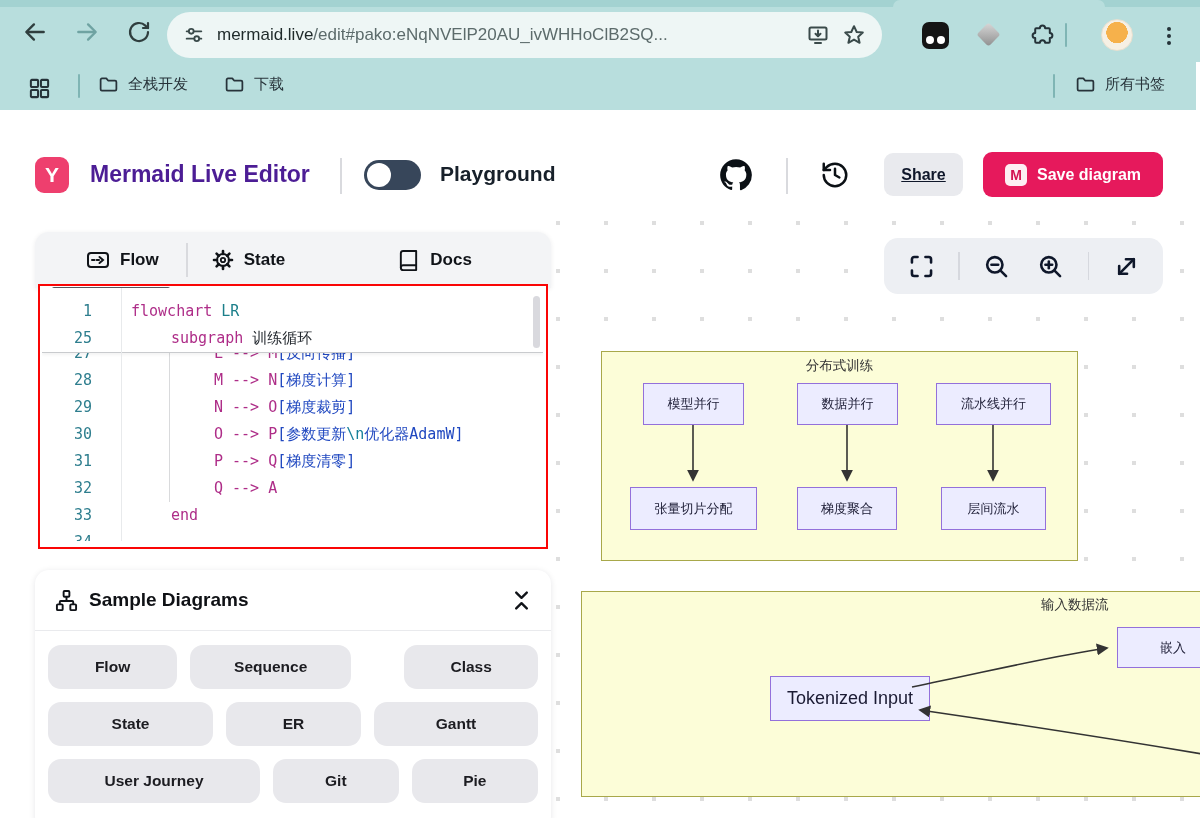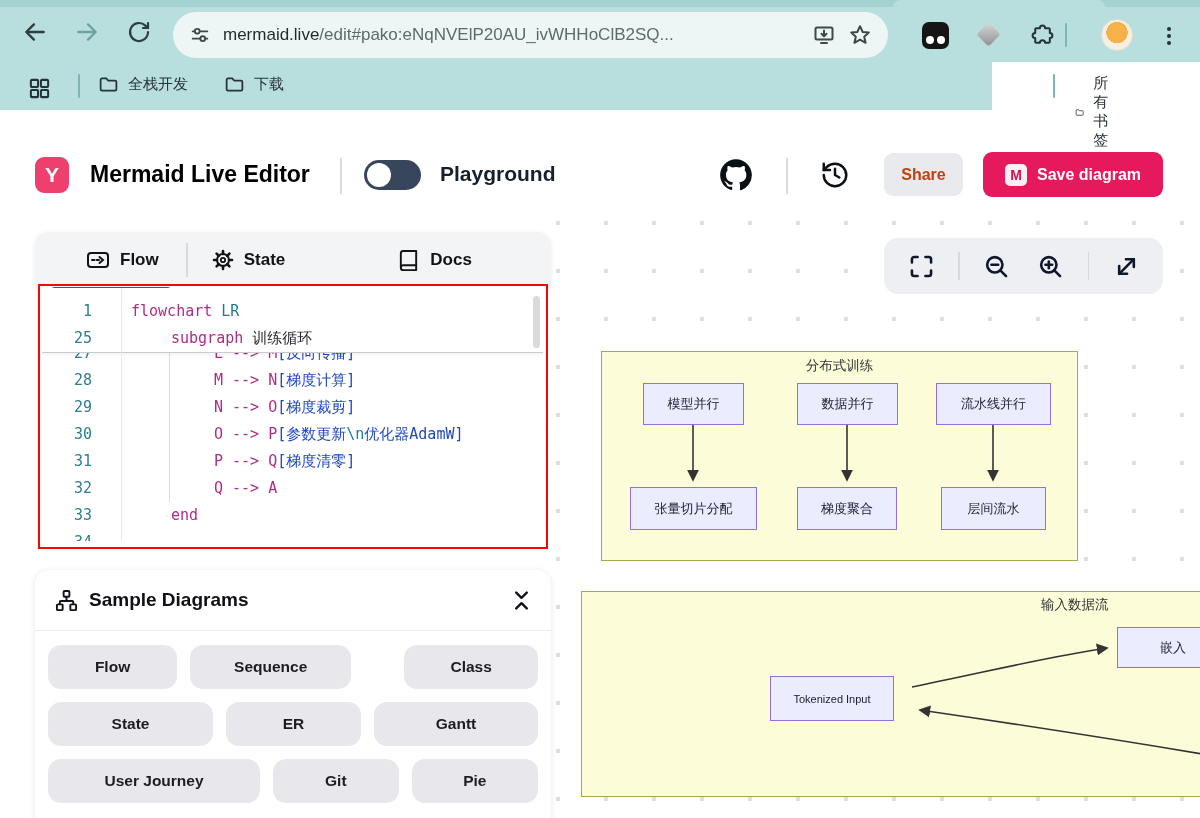--- a/index.html
+++ b/index.html
@@ -8,50 +8,50 @@
     position: relative; width: 1200px; height: 818px; overflow: hidden;
     font-family: "Liberation Sans", sans-serif; background: #fff;
   }
   .abs { position: absolute; }
 
   
   .chrome-top { left:0; top:0; width:1200px; height:62px; background:#b8dedd; }
   .tab-sliver { left:0; top:0; width:1200px; height:7px; background:#a3d2d1; }
   .tab-notch  { top:0; height:7px; background:#b8dedd; border-radius:8px 8px 0 0; }
   .nav-ico { top:17px; width:30px; height:30px; display:flex; align-items:center; justify-content:center; }
-  .url-pill { left:173px; top:12px; width:715px; height:46px; background:#eef6f5; border-radius:23px;
+  .url-pill { left:167px; top:12px; width:715px; height:46px; background:#eef6f5; border-radius:23px;
               display:flex; align-items:center; padding:0 16px; gap:12px; overflow:hidden; }
   .url-text { font-size:17px; white-space:nowrap; color:#5c6b6b; }
   .url-text b { color:#1f2a2a; font-weight:400; }
   .ext-dark { left:922px; top:22px; width:27px; height:27px; background:#151515; border-radius:7px; }
   .ext-dark i { position:absolute; bottom:5px; width:8px; height:8px; background:#fff; border-radius:50%; }
   .ext-diamond { left:980px; top:26px; width:17px; height:17px; border-radius:3px;
                  background:linear-gradient(135deg,#d8d8d8,#8f8f8f); transform:rotate(45deg); }
   .vsep-teal { top:23px; width:2px; height:24px; background:#7fb5b4; border-radius:1px; }
   .avatar { left:1101px; top:19px; width:32px; height:32px; border-radius:50%;
             background: radial-gradient(circle at 50% 42%, #f6b14b 0 46%, #f6f0e4 47% 100%);
             border:1px solid #e8e0d0; }
   .kebab { left:1162px; top:22px; width:14px; height:28px; display:flex; flex-direction:column;
            align-items:center; justify-content:center; gap:3px; }
   .kebab i { width:4px; height:4px; background:#243238; border-radius:50%; }
 
-  .bookmarks { left:0; top:62px; width:992px; height:48px; background:#b8dedd;
+  .bookmarks { left:0; top:62px; width:1196px; height:48px; background:#b8dedd;
                display:flex; align-items:center; }
   .bm-item { display:flex; align-items:center; gap:9px; font-size:15px; color:#27333a; }
 
   
   .logo { left:35px; top:157px; width:34px; height:36px; background:#ee3f6e; border-radius:9px;
           color:#fff; font-weight:bold; font-size:21px; display:flex; align-items:center; justify-content:center; }
-  .app-title { left:90px; top:161px; font-size:23px; font-weight:bold; color:#000000; }
+  .app-title { left:90px; top:161px; font-size:23px; font-weight:bold; color:#4c1d95; }
   .hdiv { width:2px; background:#d9dade; }
   .toggle { left:364px; top:160px; width:57px; height:30px; background:#37465a; border-radius:15px; }
   .toggle .knob { position:absolute; left:3px; top:3px; width:24px; height:24px; background:#fff; border-radius:50%; }
   .playground { left:440px; top:162px; font-size:21px; font-weight:600; color:#17202a; }
   .btn-share { left:884px; top:153px; width:79px; height:43px; background:#e9eaee; border:none; border-radius:9px;
-               font-family:inherit; font-size:16px; font-weight:600; color:#c2410c; }
+               font-family:inherit; font-size:16px; font-weight:600; color:#0f172a;text-decoration:underline; }
   .btn-save { left:983px; top:152px; width:180px; height:45px; background:#e6195c; border:none; border-radius:9px;
               display:flex; align-items:center; justify-content:center; gap:10px;
               font-family:inherit; font-size:16px; font-weight:bold; color:#fff; }
   .save-logo { width:22px; height:22px; background:#fdeef3; border-radius:5px; color:#d31352;
                font-size:14px; font-weight:bold; display:flex; align-items:center; justify-content:center; }
 
   
   .card { background:#fff; border-radius:14px; box-shadow:0 1px 6px rgba(20,20,40,.10); }
   .tabbar { left:35px; top:232px; width:516px; height:56px; background:#f3f4f6; border-radius:14px 14px 0 0;
             box-shadow:0 1px 5px rgba(20,20,40,.08); display:flex; align-items:center; }
@@ -393,21 +393,21 @@
     <div class="node" style="left:87px;top:163px;width:101px;height:42px;">模型并行</div>
     <div class="node" style="left:241px;top:163px;width:101px;height:42px;">数据并行</div>
     <div class="node" style="left:380px;top:163px;width:115px;height:42px;">流水线并行</div>
     <div class="node" style="left:74px;top:267px;width:127px;height:43px;">张量切片分配</div>
     <div class="node" style="left:241px;top:267px;width:100px;height:43px;">梯度聚合</div>
     <div class="node" style="left:385px;top:267px;width:105px;height:43px;">层间流水</div>
 
     <div class="sg" style="left:25px;top:371px;width:660px;height:206px;">
       <div class="sg-title" style="left:459px;top:4px;">输入数据流</div>
     </div>
-    <div class="node" style="left:214px;top:456px;width:124px;height:45px;font-size:11px;">Tokenized Input</div>
+    <div class="node" style="left:214px;top:456px;width:160px;height:45px;font-size:18px;">Tokenized Input</div>
     <div class="node" style="left:561px;top:407px;width:112px;height:41px;">嵌入</div>
 
     <svg class="edges" width="644" height="598">
       <defs>
         <marker id="ah" viewBox="0 0 10 10" refX="8.5" refY="5" markerWidth="7.5" markerHeight="7.5" orient="auto-start-reverse">
           <path d="M0,0 L10,5 L0,10 z" fill="#333"></path>
         </marker>
       </defs>
       <g stroke="#333" stroke-width="1.6" fill="none">
         <path d="M137,205 L137,260" marker-end="url(#ah)"></path>

